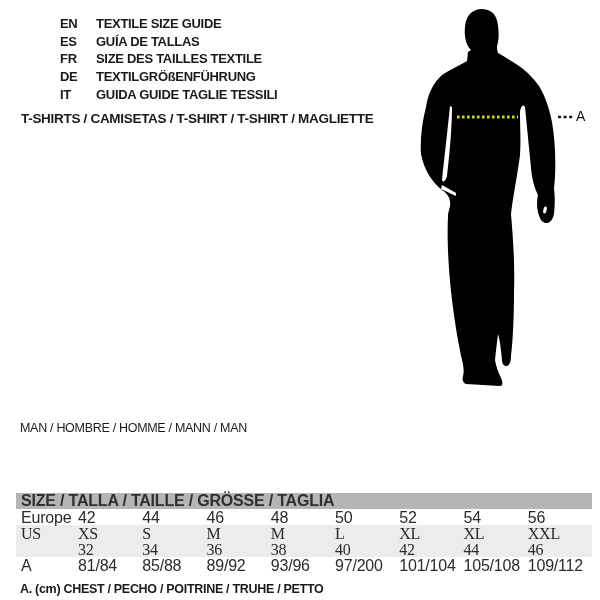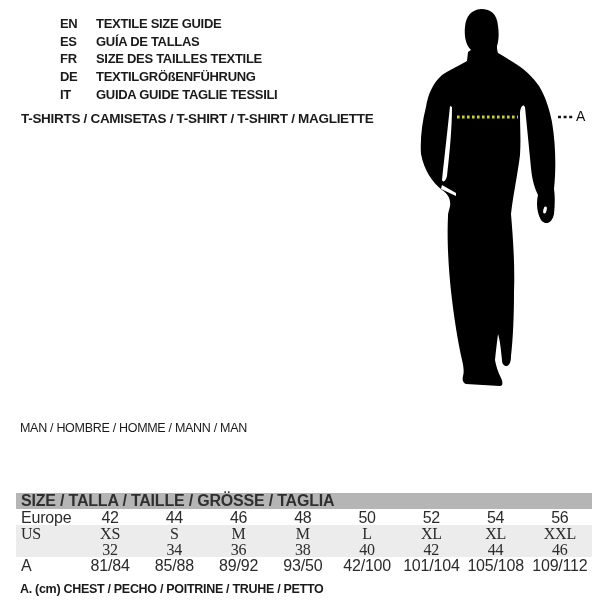--- a/index.html
+++ b/index.html
@@ -18,21 +18,21 @@
   .figure svg{position:absolute;left:0;top:0;}
   .measure-label{position:absolute;left:176px;top:108px;font-size:14px;font-weight:400;color:#111;}
   
   .section-title{position:absolute;left:20px;top:421px;font-size:12.5px;font-weight:400;letter-spacing:-0.3px;white-space:nowrap;}
   
   .size-table{position:absolute;left:16px;top:445px;width:576px;font-size:16px;letter-spacing:-0.2px;margin-top:48px;}
   .table-header{height:16px;background:#b5b5b5;display:flex;align-items:center;padding-left:5px;font-weight:700;color:#2f2f2f;}
   .t-row{display:grid;grid-template-columns:62px repeat(8,1fr);height:16px;align-items:center;color:#2b2b2b;}
   .t-row.shaded{background:#ececec;font-family:Liberation Serif, serif;}
   .t-label{padding-left:5px;text-align:left;}
-  .t-cell{text-align:center;}
+  .t-cell{}
   
   .footnote{position:absolute;left:20px;top:546px;font-size:12.5px;font-weight:700;letter-spacing:-0.3px;white-space:nowrap;margin-top:36px;}
 </style>
 </head>
 <body>
 
 <div class="canvas">
 
   <div class="lang-list">
     <div class="lang-row">
@@ -125,22 +125,22 @@
       <span class="t-cell">40</span>
       <span class="t-cell">42</span>
       <span class="t-cell">44</span>
       <span class="t-cell">46</span>
     </div>
     <div class="t-row">
       <span class="t-label">A</span>
       <span class="t-cell">81/84</span>
       <span class="t-cell">85/88</span>
       <span class="t-cell">89/92</span>
-      <span class="t-cell">93/50</span>
-      <span class="t-cell">42/100</span>
+      <span class="t-cell">93/96</span>
+      <span class="t-cell">97/200</span>
       <span class="t-cell">101/104</span>
       <span class="t-cell">105/108</span>
       <span class="t-cell">109/112</span>
     </div>
   </div>
 
   <div class="footnote">A. (cm) CHEST / PECHO / POITRINE / TRUHE / PETTO</div>
 
 </div>
 

